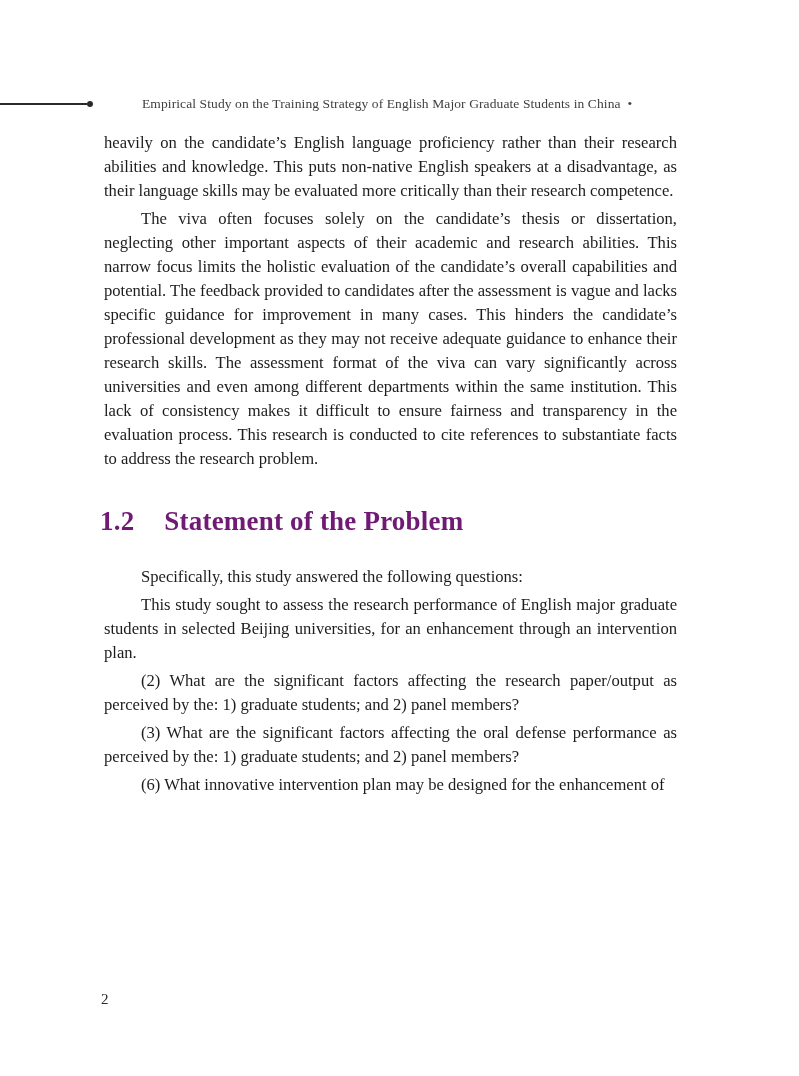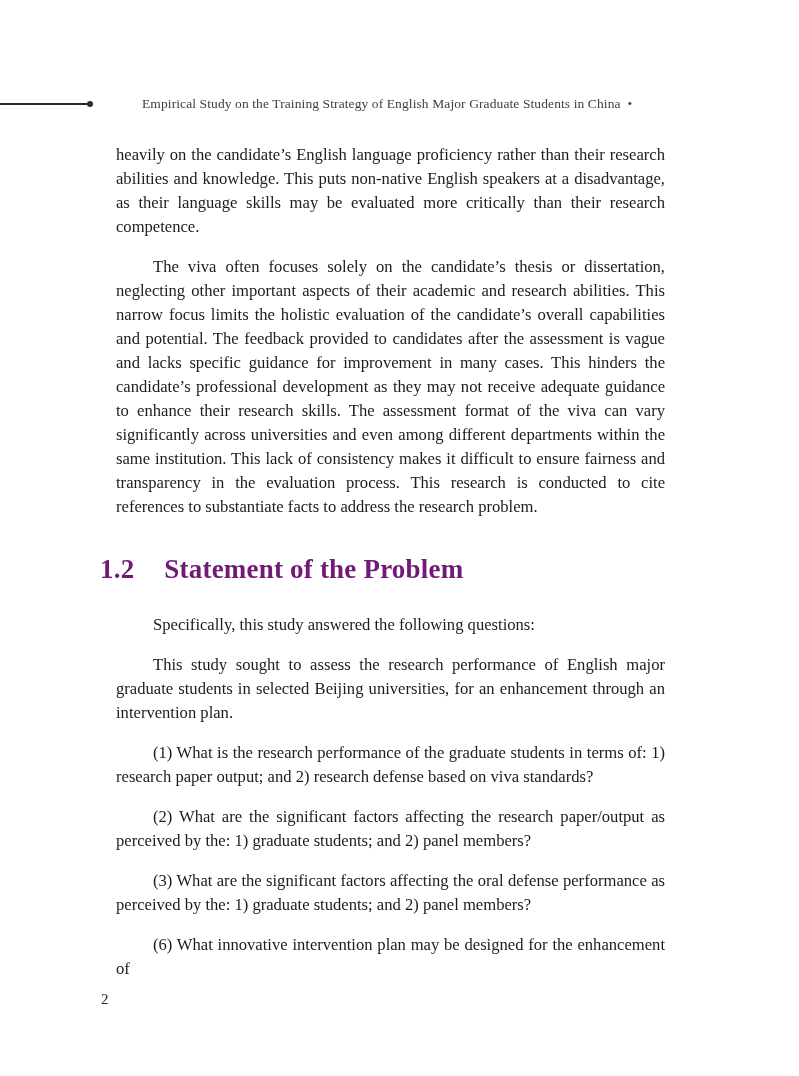--- a/index.html
+++ b/index.html
@@ -59,21 +59,21 @@
   .page-body {
     position: absolute;
     left: 100px;
     top: 127px;
     width: 581px;
     font-size: 16.6px;
     line-height: 24px;
     text-align: justify;
   }
   .page-body p {
-    margin: 16px;
+    margin: 4px;
     padding: 0;
   }
   .page-body p.indent {
     text-indent: 37px;
   }
   .section-heading {
     margin: 32px 0 26px 0;
     font-size: 27px;
     line-height: 36px;
     font-weight: bold;
@@ -107,21 +107,20 @@
 
   <div class="page-body">
 
     <p>heavily on the candidate’s English language proficiency rather than their research abilities and knowledge. This puts non-native English speakers at a disadvantage, as their language skills may be evaluated more critically than their research competence.</p>
     <p class="indent">The viva often focuses solely on the candidate’s thesis or dissertation, neglecting other important aspects of their academic and research abilities. This narrow focus limits the holistic evaluation of the candidate’s overall capabilities and potential. The feedback provided to candidates after the assessment is vague and lacks specific guidance for improvement in many cases. This hinders the candidate’s professional development as they may not receive adequate guidance to enhance their research skills. The assessment format of the viva can vary significantly across universities and even among different departments within the same institution. This lack of consistency makes it difficult to ensure fairness and transparency in the evaluation process. This research is conducted to cite references to substantiate facts to address the research problem.</p>
 
     <h2 class="section-heading"><span class="heading-number">1.2</span><span>Statement of the Problem</span></h2>
 
     <p class="indent">Specifically, this study answered the following questions:</p>
     <p class="indent">This study sought to assess the research performance of English major graduate students in selected Beijing universities, for an enhancement through an intervention plan.</p>
-    <p class="indent">(1) What is the research performance of the graduate students in terms of: 1) research paper output; and 2) research defense based on viva standards?</p>
     <p class="indent">(2) What are the significant factors affecting the research paper/output as perceived by the: 1) graduate students; and 2) panel members?</p>
     <p class="indent">(3) What are the significant factors affecting the oral defense performance as perceived by the: 1) graduate students; and 2) panel members?</p>
     <p class="indent">(6) What innovative intervention plan may be designed for the enhancement of</p>
 
   </div>
 
   <div class="page-number">2</div>
 
 </div>
 

